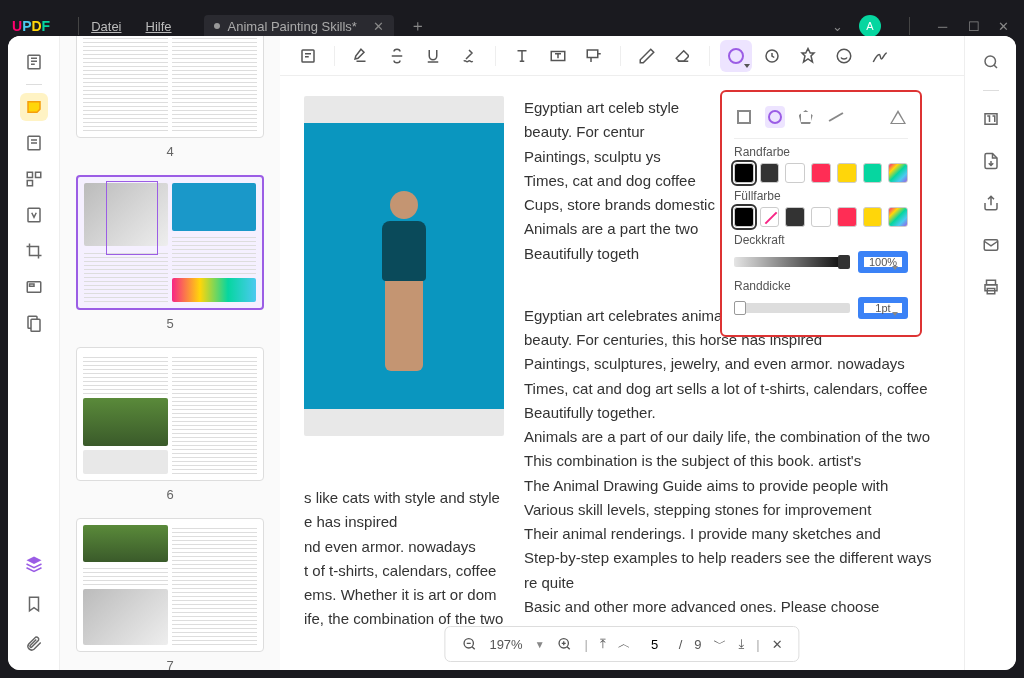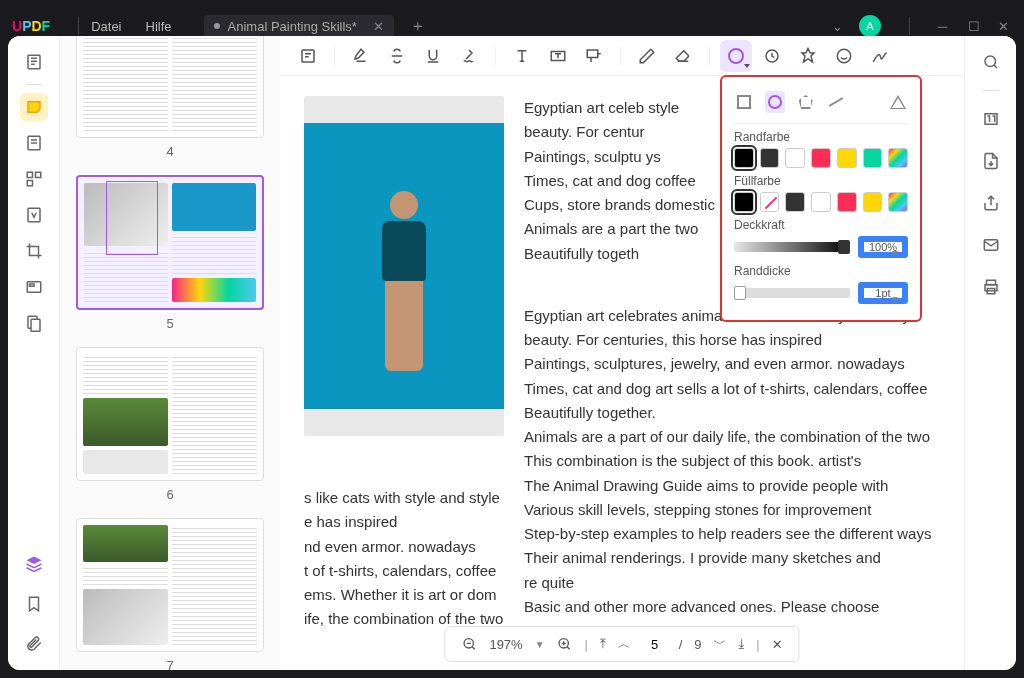--- a/index.html
+++ b/index.html
@@ -1,21 +1,21 @@
 <!DOCTYPE html>
 <html><head>
 <meta charset="utf-8">
 <style>
 *{margin:0;padding:0;box-sizing:border-box;font-family:-apple-system,BlinkMacSystemFont,"Segoe UI",sans-serif;}
 body{width:1024px;height:678px;background:#1a1a1f;overflow:hidden;position:relative;}
 .titlebar{height:52px;background:#1a1a1f;display:flex;align-items:center;padding:0 12px;color:#aaa;font-size:13px;}
 .logo{font-weight:bold;font-size:14px;margin-right:16px;}
 .logo .u{color:#ff006e;}.logo .p{color:#4cc9f0;}.logo .d{color:#ffd60a;}.logo .f{color:#06d6a0;}
 .tb-sep{width:1px;height:18px;background:#444;margin:0 12px;}
-.menu-item{margin-right:24px;cursor:pointer;color:#bbb;}
+.menu-item{margin-right:24px;cursor:pointer;color:#bbb;text-decoration:underline;}
 .tab{display:flex;align-items:center;background:#2a2a30;padding:4px 10px;border-radius:4px 4px 0 0;margin-left:8px;}
 .tab-dot{width:6px;height:6px;background:#999;border-radius:50%;margin-right:8px;}
 .tab-close{margin-left:16px;color:#888;cursor:pointer;}
 .tab-add{margin-left:16px;color:#888;cursor:pointer;font-size:16px;}
 .tb-right{margin-left:auto;display:flex;align-items:center;gap:16px;}
 .chev{color:#888;}
 .avatar{width:22px;height:22px;background:#06d6a0;border-radius:50%;display:flex;align-items:center;justify-content:center;color:#fff;font-size:11px;}
 .win-btn{width:14px;height:14px;color:#888;}
 
 .app-body{position:absolute;top:36px;left:8px;right:8px;bottom:8px;background:#fff;border-radius:12px;display:flex;overflow:hidden;}
@@ -56,21 +56,21 @@
 .doc-img{width:200px;height:340px;background:linear-gradient(180deg,#e8e8e8 0%,#e8e8e8 8%,#0a96bf 8%,#0a96bf 92%,#e8e8e8 92%);border-radius:2px;position:relative;flex-shrink:0;}
 .person{position:absolute;left:50%;top:28%;transform:translateX(-50%);width:70px;height:200px;}
 .person .head{width:28px;height:28px;background:#c49572;border-radius:50%;margin:0 auto;}
 .person .body{width:44px;height:60px;background:#0a4a5a;border-radius:8px 8px 4px 4px;margin:2px auto 0;}
 .person .legs{width:38px;height:90px;background:#c49572;margin:0 auto;border-radius:0 0 6px 6px;}
 .doc-text{flex:1;}
 .doc-text p{margin-bottom:1px;}
 .left-text-frag{position:absolute;left:24px;top:410px;font-size:15px;line-height:1.55;color:#333;}
 .left-text-frag p{margin-bottom:1px;}
 
-.shape-popup{position:absolute;top:39px;right:42px;width:202px;background:#fff;border:2px solid #d33;border-radius:6px;padding:10px 12px;font-size:12px;z-index:50;}
+.shape-popup{position:absolute;top:54px;right:42px;width:202px;background:#fff;border:2px solid #d33;border-radius:6px;padding:10px 12px;font-size:12px;z-index:50;}
 .shape-row{display:flex;gap:10px;align-items:center;justify-content:flex-start;margin-bottom:6px;padding:4px 0;}
 .sh{width:22px;height:22px;display:flex;align-items:center;justify-content:center;cursor:pointer;border-radius:4px;}
 .sh.sel{background:#ede4ff;}
 .sq-shape{width:14px;height:14px;border:2px solid #888;}
 .ci-shape{width:14px;height:14px;border:2px solid #9b5de5;border-radius:50%;}
 .pe-shape{width:14px;height:14px;border:2px solid #888;clip-path:polygon(50% 0,100% 38%,82% 100%,18% 100%,0 38%);background:#fff;}
 .ln-shape{width:16px;height:2px;background:#888;transform:rotate(-30deg);}
 .tr-shape{width:0;height:0;border-left:8px solid transparent;border-right:8px solid transparent;border-bottom:14px solid transparent;position:relative;}
 .tr-shape::before{content:'';position:absolute;left:-8px;top:0;width:0;height:0;border-left:8px solid transparent;border-right:8px solid transparent;border-bottom:14px solid #888;}
 .tr-shape::after{content:'';position:absolute;left:-6px;top:3px;width:0;height:0;border-left:6px solid transparent;border-right:6px solid transparent;border-bottom:10px solid #fff;}
@@ -361,22 +361,22 @@
           <div style="height:38px"></div>
           <p>Egyptian art celebrates animals like cats with style and style</p>
             <p>beauty. For centuries, this horse has inspired</p>
             <p>Paintings, sculptures, jewelry, and even armor. nowadays</p>
           <p>Times, cat and dog art sells a lot of t-shirts, calendars, coffee</p>
             <p>Beautifully together.</p>
           <p>Animals are a part of our daily life, the combination of the two</p>
             <p>This combination is the subject of this book. artist's</p>
             <p>The Animal Drawing Guide aims to provide people with</p>
           <p>Various skill levels, stepping stones for improvement</p>
+            <p>Their animal renderings. I provide many sketches and</p>
             <p>Step-by-step examples to help readers see the different ways</p>
-            <p>Their animal renderings. I provide many sketches and</p>
           <p>                                                                                  re quite</p>
             <p>Basic and other more advanced ones. Please choose</p>
         </div>
       </div>
       <div class="left-text-frag">
         <p>s like cats with style and style</p>
           <p>e has inspired</p>
           <p>nd even armor. nowadays</p>
         <p>t of t-shirts, calendars, coffee</p>
           <p>ems. Whether it is art or dom</p>

